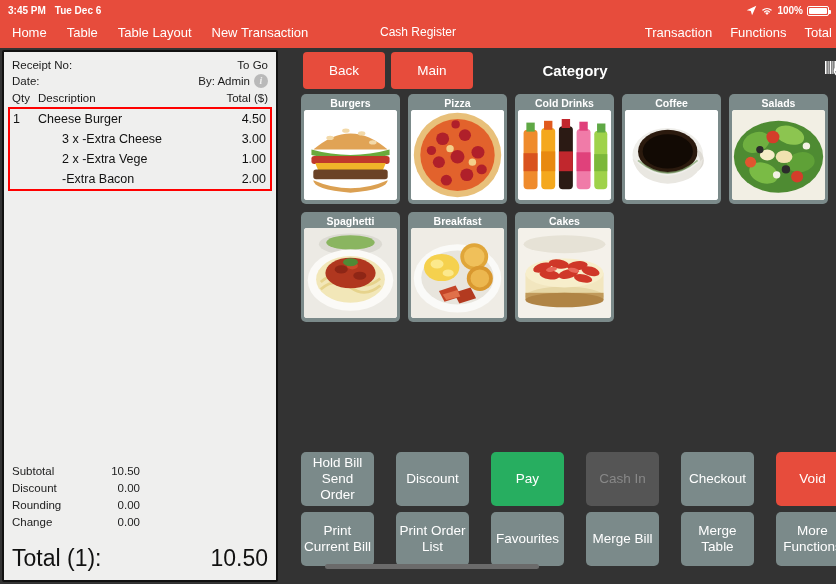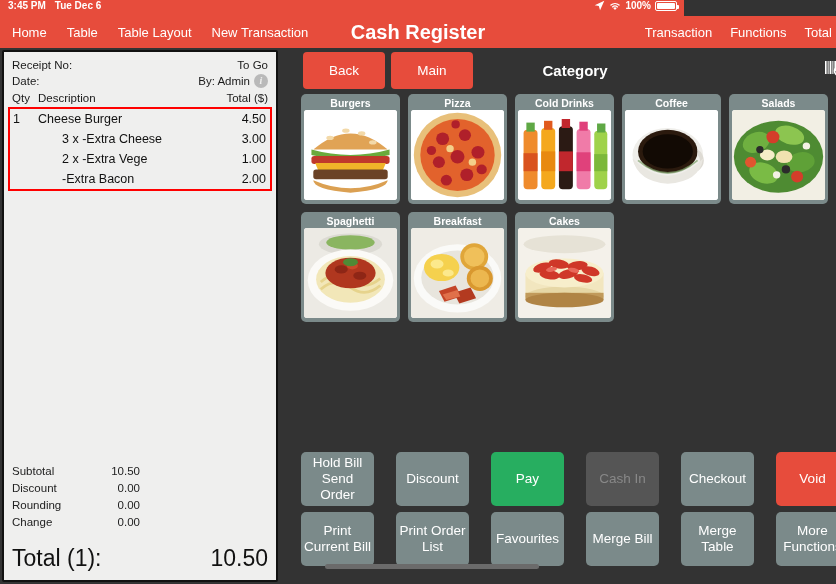--- a/index.html
+++ b/index.html
@@ -5,24 +5,24 @@
   * { box-sizing: border-box; margin: 0; padding: 0; }
   html, body {
     width: 836px; height: 584px;
     font-family: "Liberation Sans", sans-serif;
     background: #333333; overflow: hidden;
   }
   #app { position: relative; width: 836px; height: 584px; background: #333333; }
 
   
   .statusbar {
-    position: absolute; top: 0; left: 0; width: 684px; height: 16px;
+    position: absolute; top: 0; left: 0; width: 836px; height: 16px;
     background: #e74c3c; color: #ffffff;
     font-size: 10px; font-weight: bold;
-    display: flex; align-items: flex-start;
+    display: flex; align-items: flex-end;
   }
   .sb-time { margin-left: 8px; }
   .sb-date { margin-left: 9px; }
   .sb-right { margin-left: auto; margin-right: 7px; display: flex; align-items: center; gap: 4px; }
   .sb-batt-txt { font-size: 10px; font-weight: bold; }
   .batt-shell {
     width: 22px; height: 10px; border: 1px solid #ffffff; border-radius: 2px;
     position: relative; display: inline-block;
   }
   .batt-shell::after {
@@ -36,21 +36,21 @@
     position: absolute; top: 16px; left: 0; width: 836px; height: 32px;
     background: #e74c3c; color: #ffffff;
     display: flex; align-items: center;
   }
   .nav-left { display: flex; align-items: center; gap: 20px; margin-left: 12px; }
   .nav-right { display: flex; align-items: center; gap: 18px; margin-right: 4px; margin-left: auto; }
   .nav-item { font-size: 13px; color: #ffffff; white-space: nowrap; cursor: pointer; }
   .nav-title {
     position: absolute; left: 0; right: 0; top: 0; height: 32px;
     display: flex; align-items: center; justify-content: center;
-    font-size: 20px; font-weight: bold; pointer-events: none;
+    font-size: 12px; font-weight: normal; pointer-events: none;
   }
 
   
   .receipt {
     position: absolute; left: 2px; top: 50px; width: 276px; height: 532px;
     background: #efefee; border: 2px solid #111111; border-radius: 2px;
     display: flex; flex-direction: column; overflow: hidden;
   }
   .rcpt-meta { padding: 5px 8px 0 8px; }
   .meta-row { display: flex; justify-content: space-between; align-items: center; font-size: 11.5px; color: #1a1a1a; line-height: 16px; }

